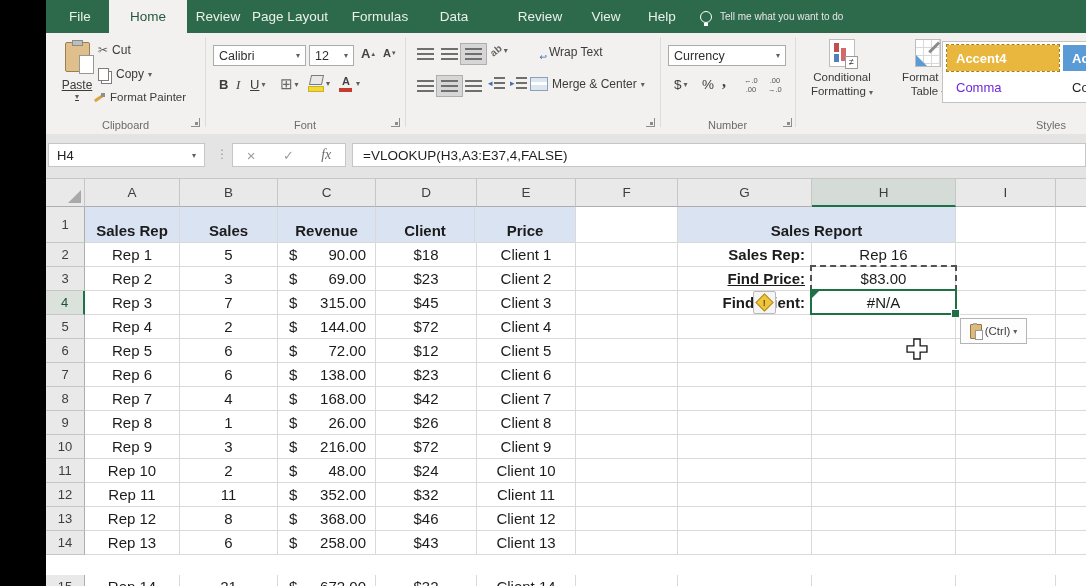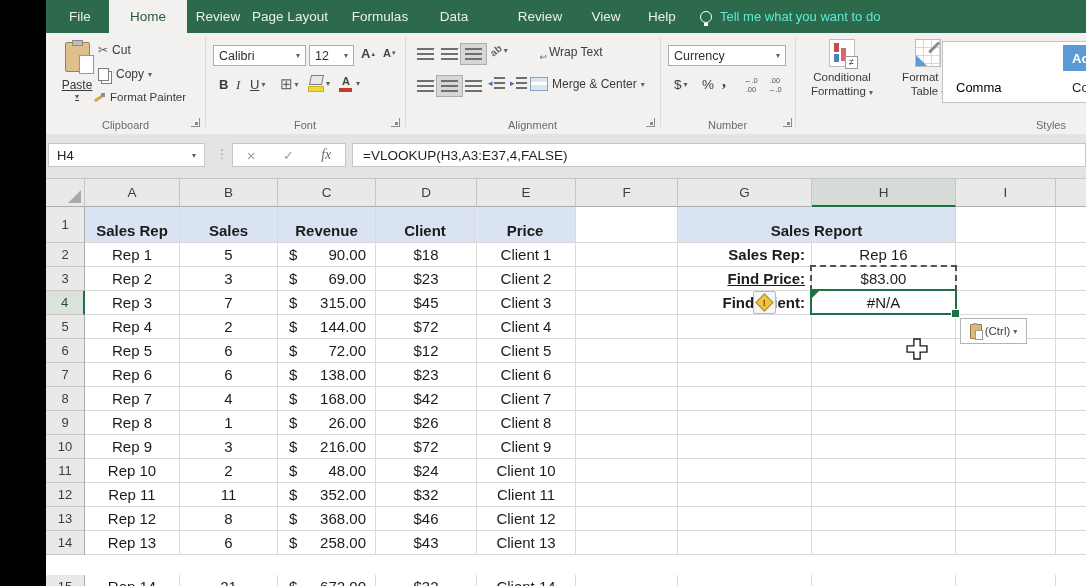--- a/index.html
+++ b/index.html
@@ -5,21 +5,21 @@
   html,body{margin:0;padding:0;background:#222;}
   .screen{position:relative;width:1086px;height:586px;background:#fff;overflow:hidden;
           font-family:"Liberation Sans",sans-serif;-webkit-font-smoothing:antialiased;}
   .black-strip{position:absolute;left:0;top:0;width:46px;height:586px;background:#000;z-index:50;}
 
   
   .tabbar{position:absolute;left:46px;top:0;width:1040px;height:33px;background:#2d6a4b;}
   .tab{position:absolute;top:0;height:33px;line-height:33px;color:#e9f1ea;font-size:13.5px;
        transform:translateX(-50%);white-space:nowrap;cursor:default;}
   .tab.active{background:#f2f1f0;color:#26573e;padding:0 21px;}
-  .tellme{position:absolute;left:654px;top:0;height:33px;display:flex;align-items:center;color:#5eead4;font-size:13px;}
+  .tellme{position:absolute;left:654px;top:0;height:33px;display:flex;align-items:center;color:#e5e5e5;font-size:10px;}
   .bulb{width:10px;height:10px;border:1.5px solid #fff;border-radius:50%;position:relative;margin-right:8px;display:inline-block;}
   .bulb::after{content:"";position:absolute;left:2.5px;bottom:-4px;width:4px;height:3px;background:#fff;}
 
   
   .ribbon{position:absolute;left:46px;top:33px;width:1040px;height:101px;background:#f2f1f0;
           border-bottom:1px solid #c9c9c9;font-size:12px;color:#3b3b3b;}
   .vsep{position:absolute;top:4px;height:90px;width:1px;background:#dcdcdc;}
   .grplabel{position:absolute;bottom:3px;font-size:11px;color:#6b6b6b;text-align:center;}
   .launcher{position:absolute;width:8px;height:8px;border-right:1px solid #8c8c8c;border-bottom:1px solid #8c8c8c;}
   .launcher::after{content:"";position:absolute;right:1px;bottom:1px;width:3px;height:3px;background:#8c8c8c;}
@@ -272,21 +272,20 @@
     </div>
     <div class="rit" style="left:464px;top:44px;gap:1px">
       <span class="indar">▸</span>
         <span class="bars" style="width:11px"></span>
     </div>
     <div class="rit" style="left:484px;top:44px">
       <span class="mergeico"></span>
       <span>Merge &amp; Center</span>
       <span class="dd">▾</span>
     </div>
-    <div class="grplabel" style="left:359px;width:255px">Alignment</div>
     <div class="launcher" style="left:600px;top:85px"></div>
 
     <div class="combo" style="left:622px;top:12px;width:118px;height:21px">
       <span>Currency</span>
       <span class="dd">▾</span>
     </div>
     <div class="rit" style="left:628px;top:44px;gap:2px">
       <span class="sym">$</span>
       <span class="dd">▾</span>
     </div>
@@ -319,22 +318,23 @@
     </div>
     <div class="bigbtn" style="left:842px;top:6px;width:80px">
       <span class="faticon">
           <span class="tri"></span>
           <span class="pen"></span>
         </span>
       <span>Format as</span>
       <span><span>Table</span> <span class="dd">▾</span></span>
     </div>
     <div class="gallery" style="left:896px;top:8px;width:150px;height:60px">
+      <div class="chip" style="left:4px;top:3px;width:112px;background:#e9b73d;color:#fff;font-weight:bold;outline:1px dashed #a87f1c">Accent4</div>
       <div class="chip" style="left:120px;top:3px;width:40px;background:#5b9bd5;color:#fff;font-weight:bold">Ac</div>
-      <div class="chip" style="left:4px;top:32px;width:112px;color:#000000">Comma</div>
+      <div class="chip" style="left:4px;top:32px;width:112px;color:#6d28d9">Comma</div>
       <div class="chip" style="left:120px;top:32px;width:40px;color:#1f1f1f">Co</div>
     </div>
     <div class="grplabel" style="left:965px;width:80px">Styles</div>
   </div>
 
   <div class="fbar">
     <div class="namebox">
       <span>H4</span>
       <span class="dd">▾</span>
     </div>

